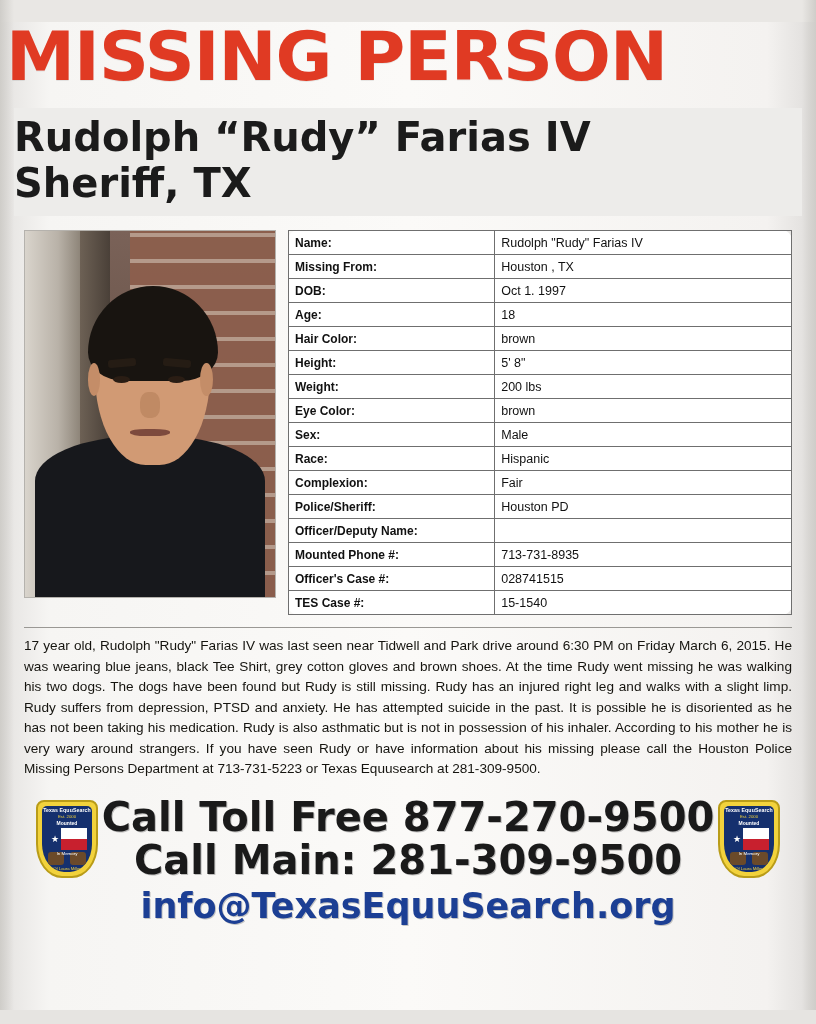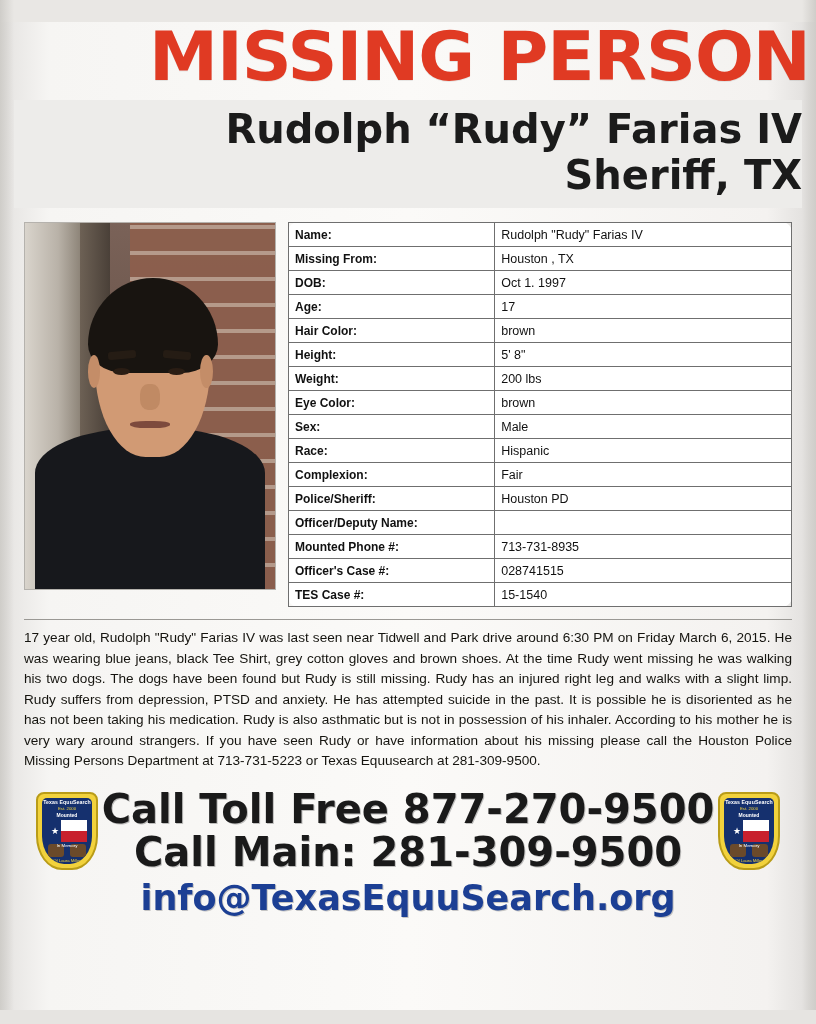--- a/index.html
+++ b/index.html
@@ -22,39 +22,39 @@
     padding: 0 14px;
   }
   .top-edge {
     position: absolute;
     top: 0; left: 0; right: 0;
     height: 22px;
     background: #e9e7e4;
   }
   .title-banner {
     position: relative;
-    text-align: right;
+    text-align: left;
     padding-top: 20px;
   }
   .title-main {
     font-family: "DejaVu Sans", sans-serif;
     font-weight: bold;
     font-size: 68px;
     line-height: 74px;
     color: #e03a23;
     letter-spacing: -1px;
     -webkit-text-stroke: 0px;
     text-shadow: 0 1px 0 rgba(0,0,0,0.08);
     transform: scaleX(1.02);
   }
   .name-block {
     background: #edecea;
-    text-align: right;
+    text-align: left;
     padding: 6px 0 10px 0;
-    margin-top: 6px;
+    margin-top: 14px;
   }
   .name-line {
     font-family: "DejaVu Sans", sans-serif;
     font-weight: bold;
     font-size: 40px;
     line-height: 46px;
     color: #1b1b1b;
   }
   .mid-section {
     display: flex;
@@ -393,21 +393,21 @@
           <tr>
             <td class="lbl">Missing From:</td>
             <td class="val">Houston , TX</td>
           </tr>
           <tr>
             <td class="lbl">DOB:</td>
             <td class="val">Oct 1. 1997</td>
           </tr>
           <tr>
             <td class="lbl">Age:</td>
-            <td class="val">17</td>
+            <td class="val">18</td>
           </tr>
           <tr>
             <td class="lbl">Hair Color:</td>
             <td class="val">brown</td>
           </tr>
           <tr>
             <td class="lbl">Height:</td>
             <td class="val">5' 8"</td>
           </tr>
           <tr>

